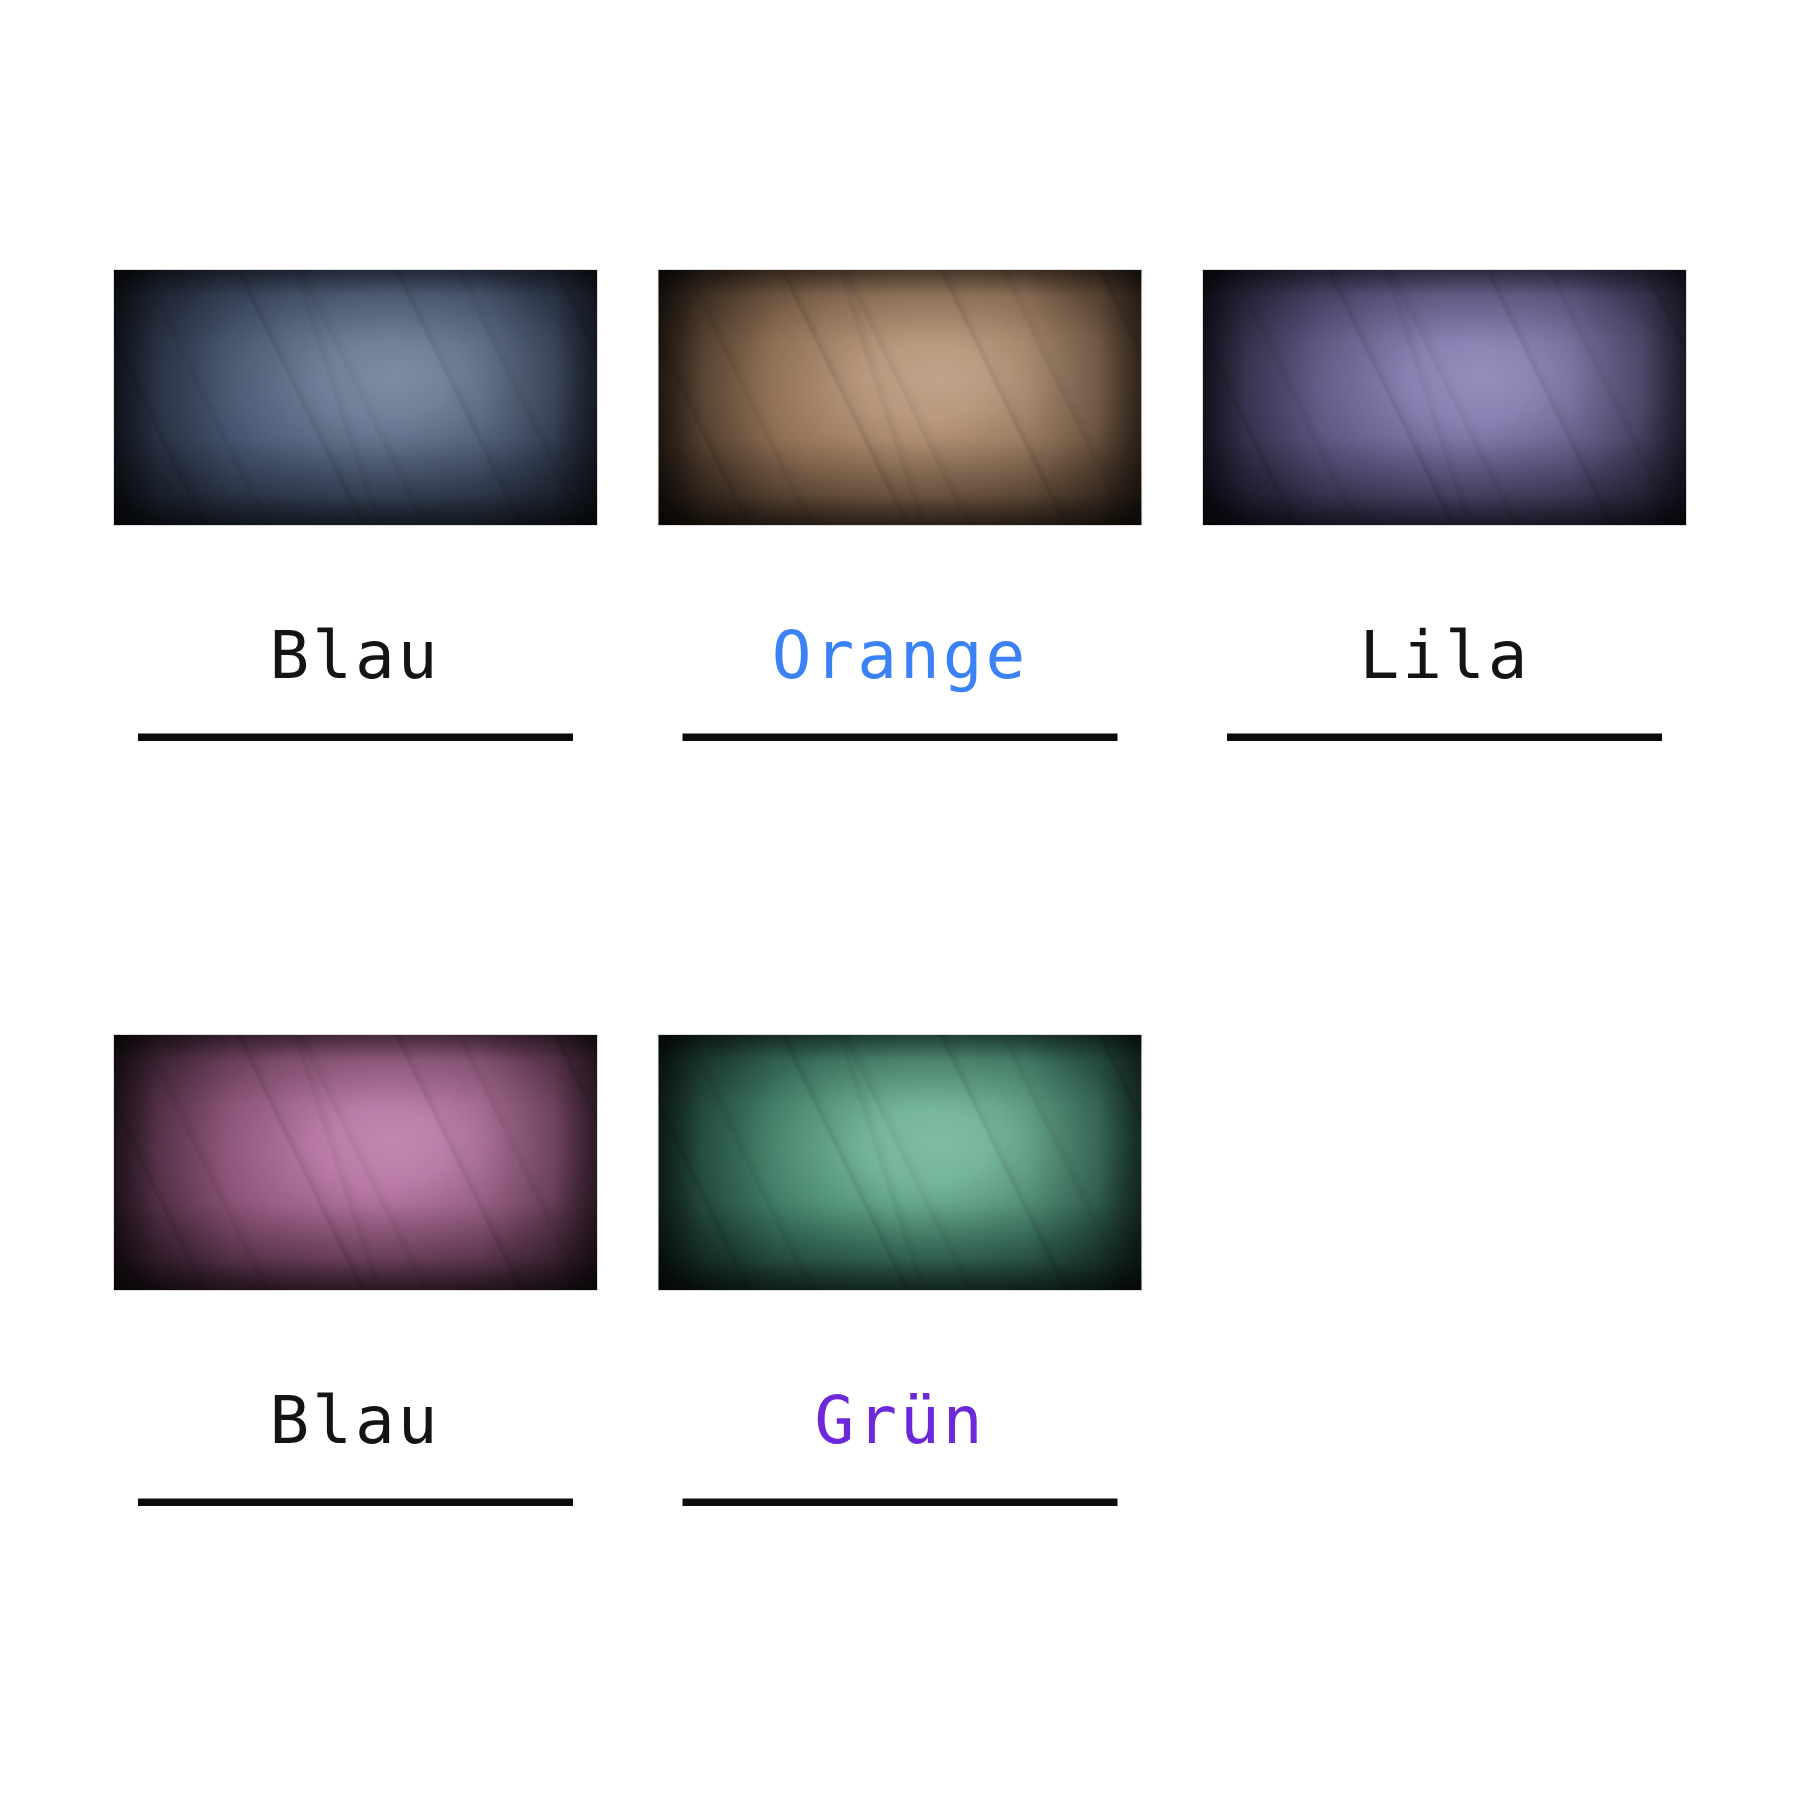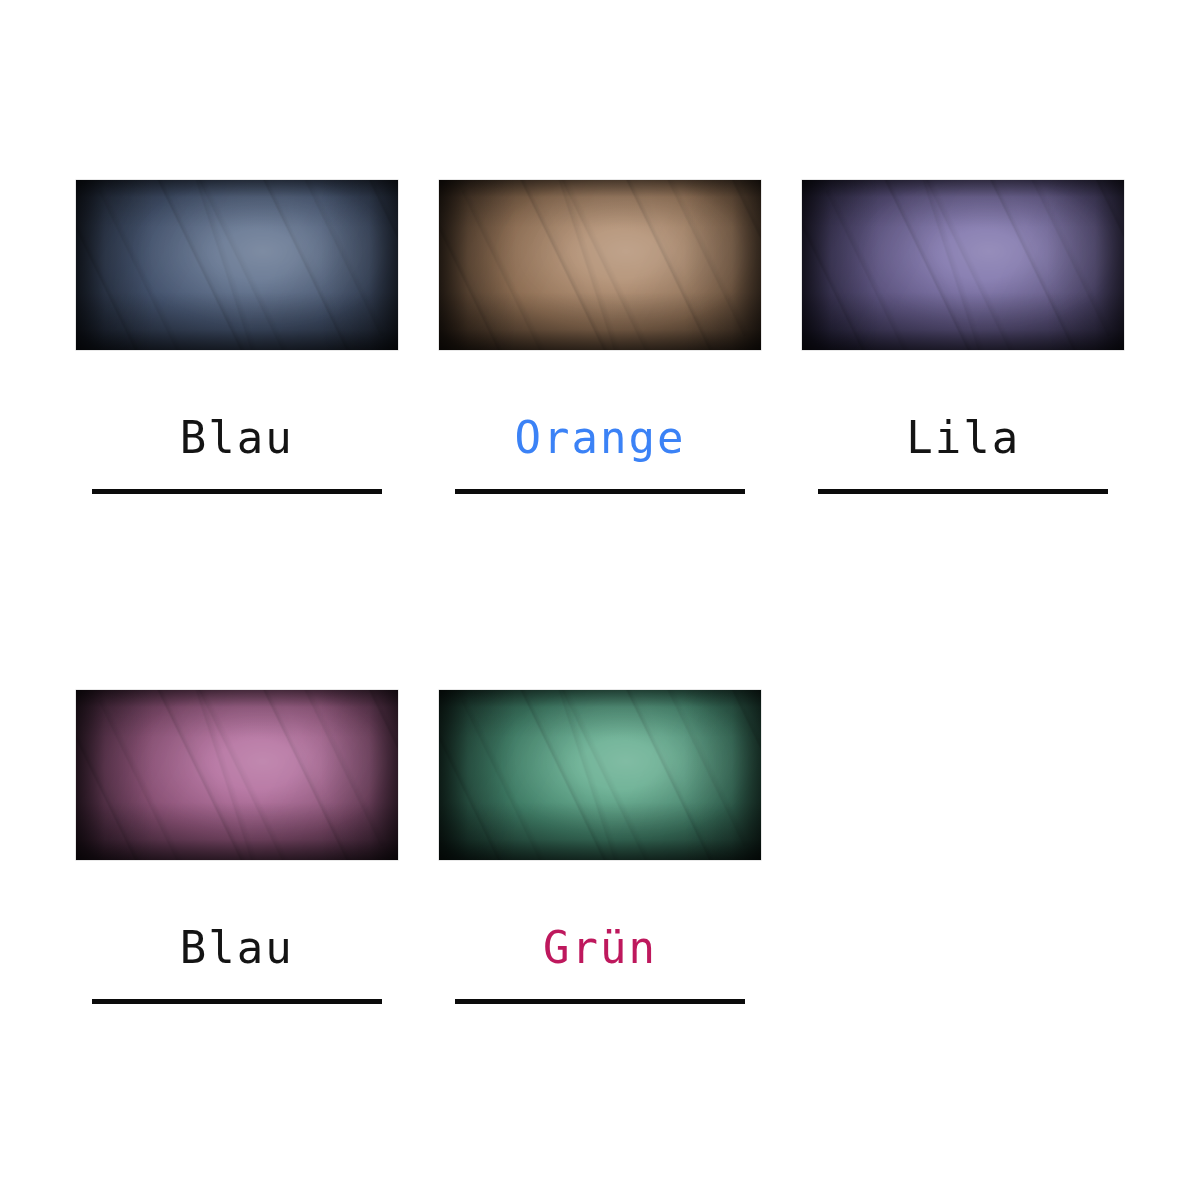--- a/index.html
+++ b/index.html
@@ -213,18 +213,18 @@
 
     <div class="card">
       <div class="swatch">
         <div class="body" style="background: radial-gradient(68% 80% at 56% 44%, rgb(95, 170, 139) 0%, rgb(95, 170, 139) 18%, rgb(63, 125, 102) 55%, rgb(22, 50, 41) 100%);"></div>
         <div class="sweep"></div>
         <div class="folds"></div>
         <div class="folds2"></div>
         <div class="sheen"></div>
         <div class="vignette"></div>
       </div>
-      <div class="label" style="color: #be185d;">Grün</div>
+      <div class="label" style="color: #6d28d9;">Grün</div>
       <div class="rule" style="background: rgb(11, 11, 11);"></div>
     </div>
 
   </div>
 </div>
 
 </body></html>

